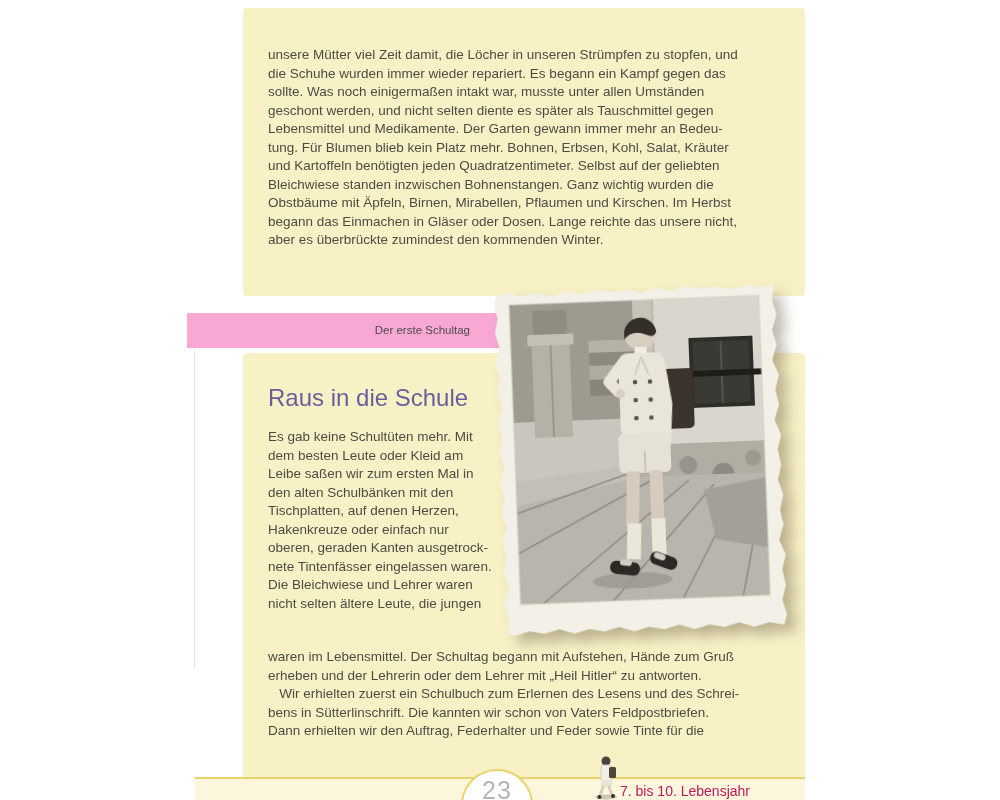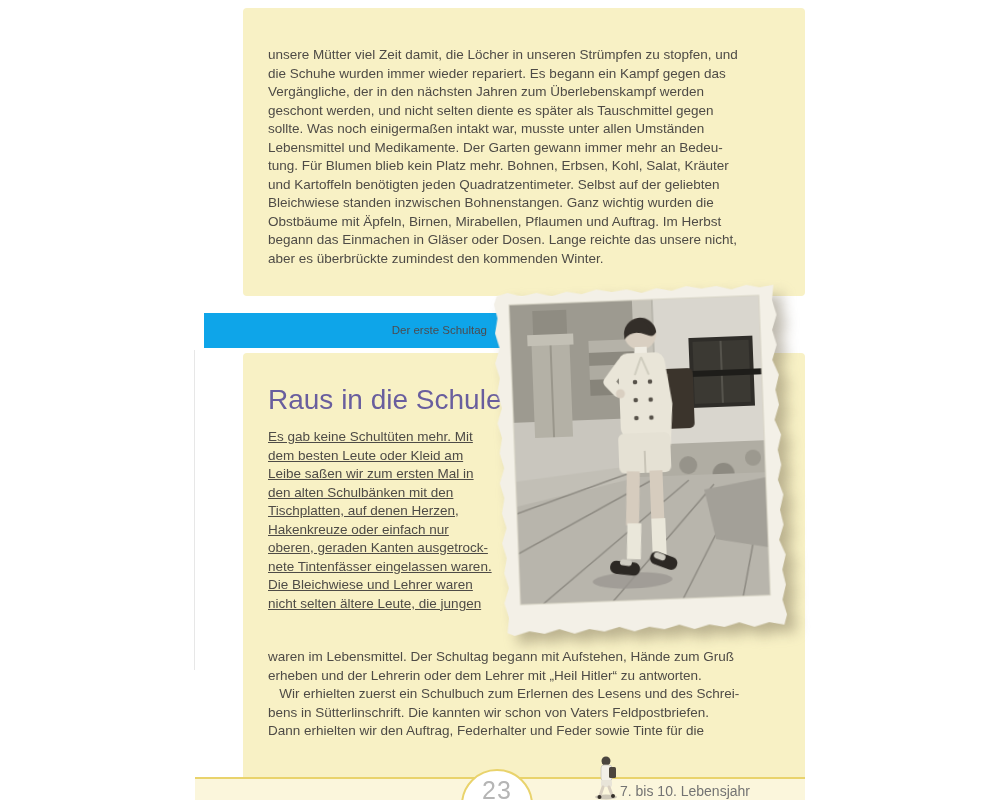--- a/index.html
+++ b/index.html
@@ -9,75 +9,74 @@
     font-family:"Liberation Sans", sans-serif;
     color:#4e4b46;
   }
   .panel { position:absolute; background:#f8f1c5; border-radius:4px; }
   .panel-top  { left:243px; top:8px;   width:562px; height:288px; }
   .panel-main { left:243px; top:353px; width:562px; height:447px; border-radius:4px 4px 0 0; }
 
   .vline { position:absolute; left:194px; top:350px; width:1px; height:320px;
            background:rgba(120,120,120,0.18); }
 
-  .banner { position:absolute; left:204px; top:313px; width:355px; height:35px;
-            background:#0ea5e9; z-index:2; }
+  .banner { position:absolute; left:187px; top:313px; width:355px; height:35px;
+            background:#f9a8d4; z-index:2; }
   .banner-label { position:absolute; right:72px; top:0; line-height:35px;
                   font-size:11.5px; color:#4c4b50; }
 
   .heading { position:absolute; left:268px; top:384px; margin:0;
-             font-size:28px; font-weight:400; color:#695e9e; z-index:3; }
+             font-size:24px; font-weight:400; color:#695e9e; z-index:3; }
 
   .textblock { position:absolute; z-index:3; }
   .textblock .line { font-size:13.5px; line-height:18.5px; white-space:pre; }
   .para-top  { left:268px; top:46px;  width:480px; }
-  .para-col  { left:268px; top:428px; width:225px;text-decoration:underline; }
+  .para-col  { left:268px; top:428px; width:225px; }
   .para-full { left:268px; top:648px; width:520px; }
 
   .photo-wrap { position:absolute; left:498px; top:287px; width:285px; height:345px;
                 transform:rotate(-2.2deg); z-index:4; }
   .photo-wrap svg { filter:drop-shadow(9px 9px 7px rgba(110,100,75,0.45)); }
 
   .footer-band { position:absolute; left:195px; top:779px; width:610px; height:21px;
                  background:#fbf6dc; z-index:5; }
   .footer-line { position:absolute; left:195px; top:777px; width:610px; height:2px;
                  background:#e9d36c; z-index:6; }
   .page-circle { position:absolute; left:461px; top:769px; width:72px; height:72px;
                  background:#ffffff; border:2px solid #e9d36c; border-radius:50%;
                  box-sizing:border-box; z-index:7; text-align:center; }
   .page-circle span { display:inline-block; margin-top:5px; font-size:25px;
                       color:#b5b5b5; letter-spacing:1px; }
   .footer-figure { position:absolute; left:593px; top:754px; width:30px; height:46px; z-index:8; }
   .footer-chapter { position:absolute; left:620px; top:783px; font-size:14px;
-                    color:#737373; z-index:8; }
+                    color:#be185d; z-index:8; }
 </style>
 </head>
 <body>
 
 <div class="canvas">
 
   <div class="panel panel-top"></div>
   <div class="panel panel-main"></div>
   <div class="vline"></div>
 
   <div class="banner">
     <span class="banner-label">Der erste Schultag</span>
   </div>
 
   <div class="textblock para-top">
       <div class="line">unsere Mütter viel Zeit damit, die Löcher in unseren Strümpfen zu stopfen, und</div>
       <div class="line">die Schuhe wurden immer wieder repariert. Es begann ein Kampf gegen das</div>
-      <div class="line">Vergängliche, der in den nächsten Jahren zum Überlebenskampf werden</div>
+      <div class="line">sollte. Was noch einigermaßen intakt war, musste unter allen Umständen</div>
       <div class="line">geschont werden, und nicht selten diente es später als Tauschmittel gegen</div>
-      <div class="line">sollte. Was noch einigermaßen intakt war, musste unter allen Umständen</div>
       <div class="line">Lebensmittel und Medikamente. Der Garten gewann immer mehr an Bedeu-</div>
       <div class="line">tung. Für Blumen blieb kein Platz mehr. Bohnen, Erbsen, Kohl, Salat, Kräuter</div>
       <div class="line">und Kartoffeln benötigten jeden Quadratzentimeter. Selbst auf der geliebten</div>
       <div class="line">Bleichwiese standen inzwischen Bohnenstangen. Ganz wichtig wurden die</div>
-      <div class="line">Obstbäume mit Äpfeln, Birnen, Mirabellen, Pflaumen und Auftrag. Im Herbst</div>
+      <div class="line">Obstbäume mit Äpfeln, Birnen, Mirabellen, Pflaumen und Kirschen. Im Herbst</div>
       <div class="line">begann das Einmachen in Gläser oder Dosen. Lange reichte das unsere nicht,</div>
       <div class="line">aber es überbrückte zumindest den kommenden Winter.</div>
     </div>
 
   <h1 class="heading">Raus in die Schule</h1>
 
   <div class="textblock para-col">
       <div class="line">Es gab keine Schultüten mehr. Mit</div>
       <div class="line">dem besten Leute oder Kleid am</div>
       <div class="line">Leibe saßen wir zum ersten Mal in</div>

